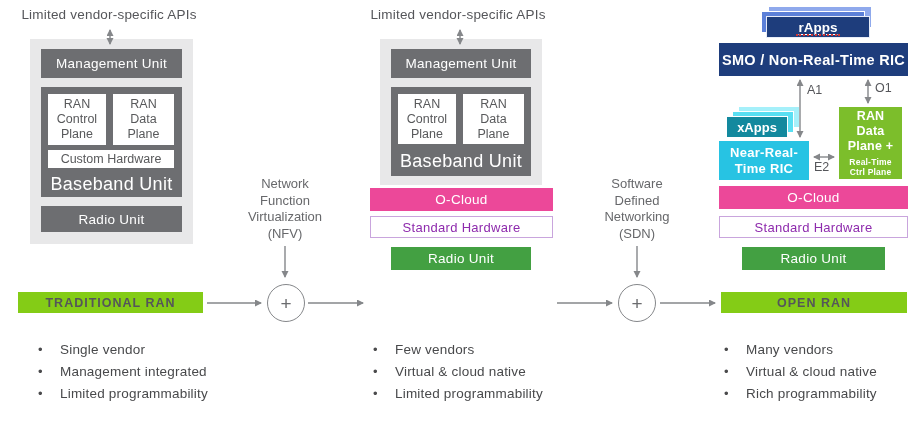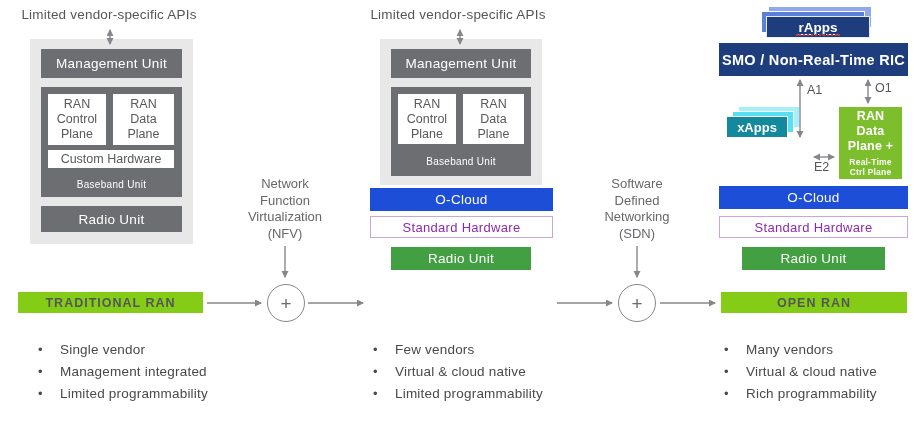--- a/index.html
+++ b/index.html
@@ -8,22 +8,22 @@
     font-family:"Liberation Sans",sans-serif;color:#55565a;
   }
   .abs{position:absolute;box-sizing:border-box;}
   .ml{white-space:pre-line;}
   .center{display:flex;align-items:center;justify-content:center;text-align:center;}
   .api-label{font-size:13.5px;color:#55565a;text-align:center;letter-spacing:.2px;}
   .panel{background:#e8e8e9;}
   .gbar{background:#6d6e71;color:#fff;font-size:13.5px;letter-spacing:.3px;}
   .innerpanel{background:#6d6e71;}
   .whitebox{background:#fff;color:#58595b;font-size:12.5px;line-height:15px;}
-  .innerlabel{color:#fff;font-size:10px;letter-spacing:.3px;text-align:center;}
-  .purplebar{background:#1d4ed8;color:#fff;font-size:13.5px;letter-spacing:.3px;}
+  .innerlabel{color:#fff;font-size:18px;letter-spacing:.3px;text-align:center;}
+  .purplebar{background:#ec4899;color:#fff;font-size:13.5px;letter-spacing:.3px;}
   .stdhw{background:#fff;border:1px solid #c9a5dd;color:#8e2bad;font-size:13px;letter-spacing:.3px;}
   .greenbar{background:#43a042;color:#fff;font-size:13.5px;letter-spacing:.3px;}
   .navybox{background:#1e3d7c;color:#fff;}
   .stacklayer{border:1px solid #fff;}
   .smo{font-size:14.5px;font-weight:600;letter-spacing:.3px;text-align:center;}
   .rapps-main{border:1px solid #e7ecf8;font-size:13.5px;font-weight:600;}
   .rapps-text{text-decoration:underline;text-underline-offset:2px;}
   .rapps-squiggle{position:absolute;left:50%;transform:translateX(-50%);bottom:1px;width:44px;border-bottom:2px dotted #cc3333;}
   .xapps-main{background:#13899e;color:#fff;border:1px solid #fff;font-size:13px;font-weight:600;}
   .nearrt{background:#27c3e3;color:#fff;font-size:13px;font-weight:600;line-height:16px;letter-spacing:.3px;}
@@ -84,20 +84,22 @@
   </div>
   <div class="abs navybox smo center" style="left:719px;top:43px;width:189px;height:33px;">SMO / Non-Real-Time RIC</div>
 
   <div class="abs iface-label" style="left:807px;top:83px;">A1</div>
   <div class="abs iface-label" style="left:875px;top:81px;">O1</div>
 
   <div class="abs stacklayer" style="left:738px;top:106px;width:62px;height:22px;background:#a5f0fa;"></div>
   <div class="abs stacklayer" style="left:732px;top:111px;width:62px;height:22px;background:#59dff2;"></div>
   <div class="abs xapps-main center" style="left:726px;top:116px;width:62px;height:22px;">xApps</div>
 
+  <div class="abs nearrt center ml" style="left:719px;top:141px;width:90px;height:39px;">Near-Real-
+Time RIC</div>
 
   <div class="abs limebox center" style="left:839px;top:107px;width:63px;height:72px;">
     <span class="lime-big ml">RAN
 Data
 Plane +</span>
     <span class="lime-small ml">Real-Time
 Ctrl Plane</span>
   </div>
 
   <div class="abs iface-label" style="left:814px;top:160px;">E2</div>

